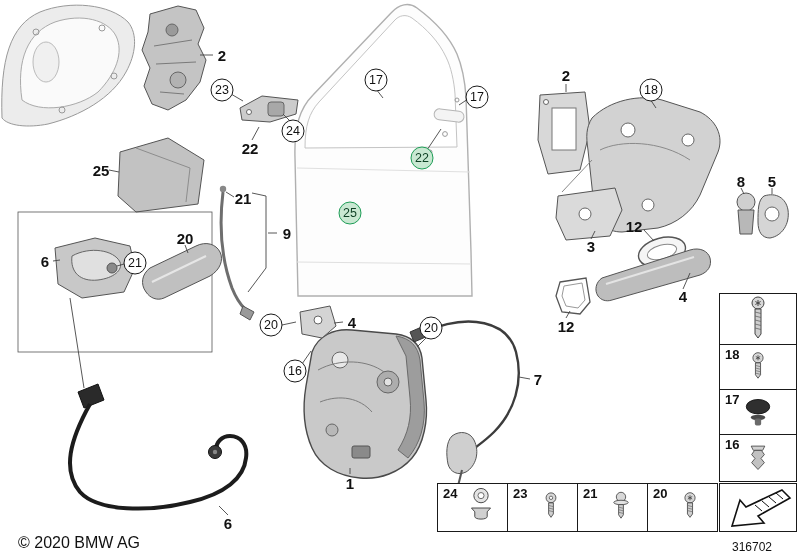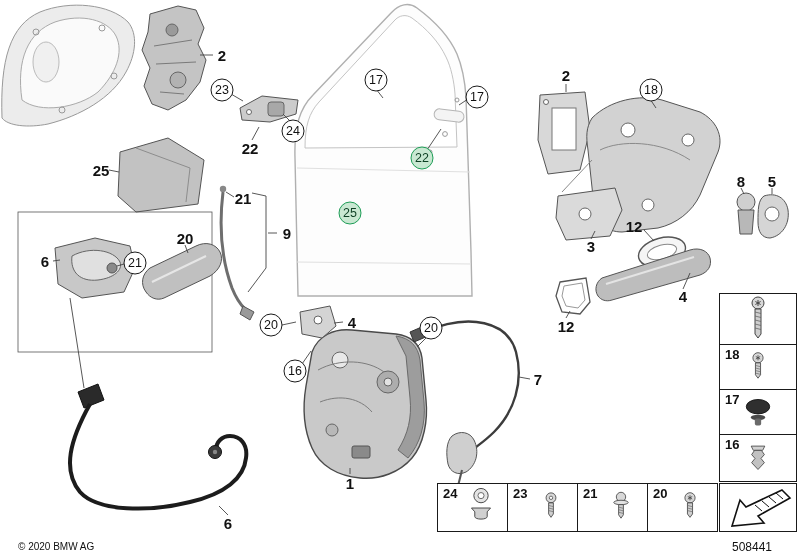--- a/index.html
+++ b/index.html
@@ -7,21 +7,21 @@
          font-family:"Liberation Sans",sans-serif;color:#111}
   svg.illus{position:absolute;left:0;top:0}
   .co{position:absolute;transform:translate(-50%,-50%);font-size:15px;font-weight:bold;
       line-height:1;white-space:nowrap;cursor:pointer;z-index:5}
   .co.circle{width:21px;height:21px;border:1.3px solid #1a1a1a;border-radius:50%;background:#fff;
       font-weight:normal;font-size:12.5px;display:flex;align-items:center;justify-content:center}
   .co.green{border-color:#1f9d57;background:#c9e8d2;color:#0d3f23}
   .fbox{position:absolute;border:1.6px solid #1a1a1a;background:#fff;
       display:flex;align-items:center;justify-content:center;z-index:4}
   .fnum{position:absolute;top:2px;left:5px;font-size:13px;font-weight:bold}
-  .copyright{position:absolute;left:18px;bottom:8px;font-size:10px}
+  .copyright{position:absolute;left:18px;bottom:8px;font-size:16px}
   .docnum{position:absolute;right:28px;bottom:6px;font-size:12px}
 </style>
 </head>
 <body>
 
 <div class="stage">
 
   <svg class="illus" width="800" height="560" viewBox="0 0 800 560">
 
     <g>
@@ -291,14 +291,14 @@
     </svg>
   </div>
   <div class="fbox" style="left:719px;top:483px;width:76px;height:47px">
     <svg width="76" height="47" viewBox="0 0 76 47">
       <path d="M62,6 L70,14 L38,32 L44,39 L12,42 L20,16 L26,23 Z" fill="#fff" stroke="#111" stroke-width="1.6"></path>
       <path d="M56,9 L63,15 M49,13 L56,19 M42,17 L49,23 M35,21 L42,27" stroke="#111" stroke-width="1" fill="none"></path>
     </svg>
   </div>
 
   <div class="copyright">© 2020 BMW AG</div>
-  <div class="docnum">508441</div>
+  <div class="docnum">316702</div>
 </div>
 
 </body></html>

